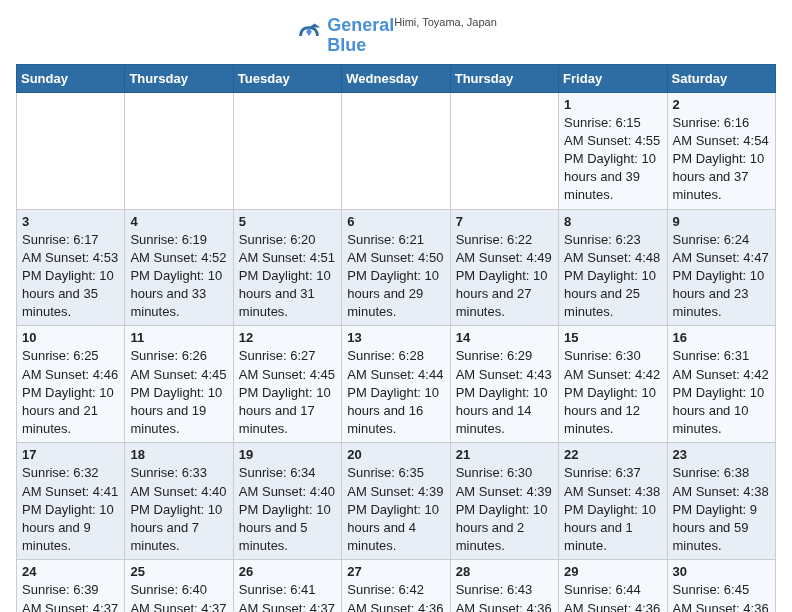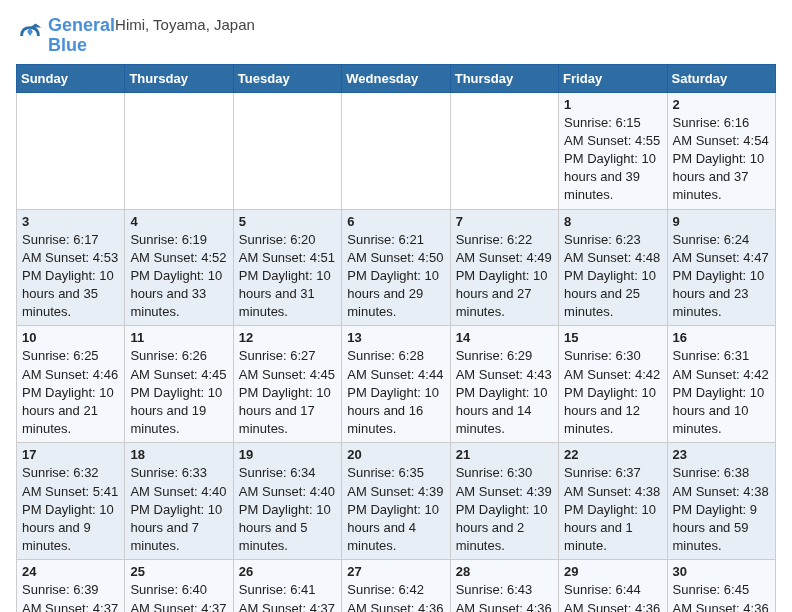--- a/index.html
+++ b/index.html
@@ -5,21 +5,21 @@
     * { box-sizing: border-box; margin: 0; padding: 0; }
     body {
       font-family: Arial, sans-serif;
       background: #fff;
       width: 792px;
       min-height: 612px;
       padding: 16px;
     }
     .header {
       display: flex;
-      justify-content: flex-start;
+      justify-content: center;
       align-items: flex-start;
       margin-bottom: 8px;
     }
     .logo {
       display: flex;
       align-items: center;
       gap: 4px;
     }
     .logo-text {
       font-size: 18px;
@@ -36,21 +36,21 @@
     }
     .title-block {
       text-align: right;
     }
     .month-title {
       font-size: 32px;
       font-weight: bold;
       color: #222;
     }
     .location {
-      font-size: 15px;
+      font-size: 11px;
       color: #444;
     }
     .calendar {
       width: 100%;
       border-collapse: collapse;
       border: 1px solid #ccc;
     }
     .calendar th {
       background: #2e6da4;
       color: #fff;
@@ -246,21 +246,21 @@
           <div class="day-info">Sunrise: 6:31 AM
 Sunset: 4:42 PM
 Daylight: 10 hours
 and 10 minutes.</div>
         </td>
       </tr>
       <tr>
         <td>
           <span class="day-num">17</span>
           <div class="day-info">Sunrise: 6:32 AM
-Sunset: 5:41 PM
+Sunset: 4:41 PM
 Daylight: 10 hours
 and 9 minutes.</div>
         </td>
         <td>
           <span class="day-num">18</span>
           <div class="day-info">Sunrise: 6:33 AM
 Sunset: 4:40 PM
 Daylight: 10 hours
 and 7 minutes.</div>
         </td>

